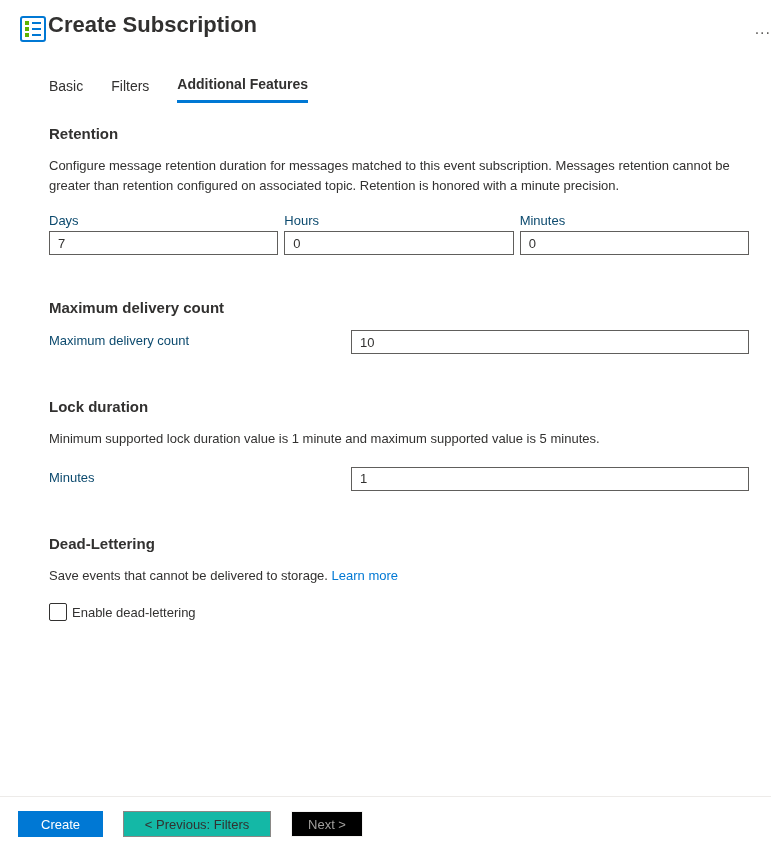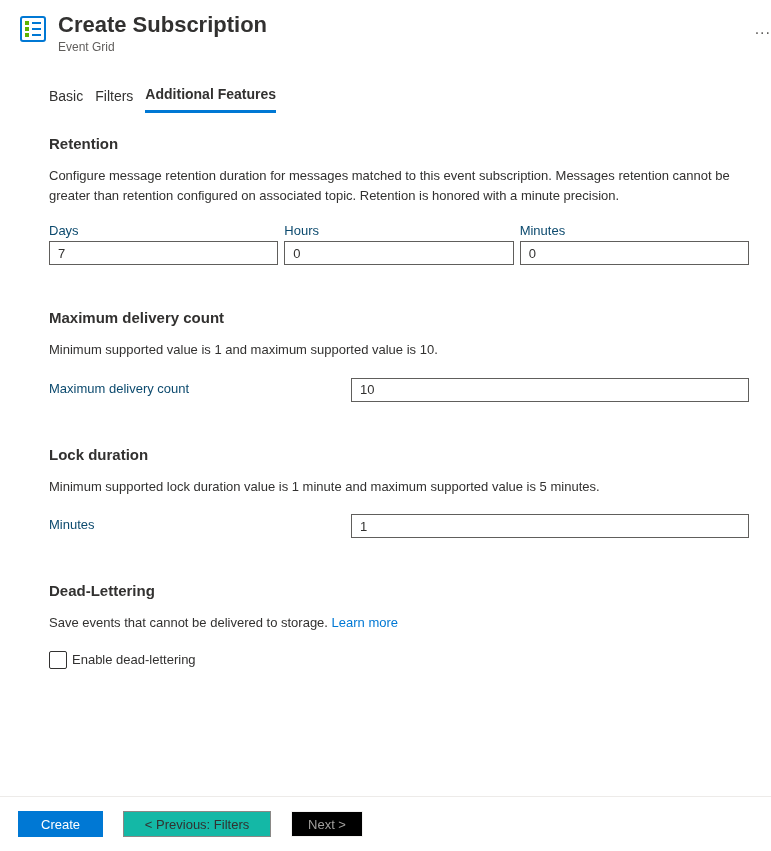--- a/index.html
+++ b/index.html
@@ -9,21 +9,20 @@
       color: #323130;
       background: #fff;
       width: 771px;
       height: 851px;
       position: relative;
     }
     .header {
       display: flex;
       align-items: flex-start;
       padding: 12px 0 0 18px;
-      gap: 10px;
     }
     .header-icon {
       width: 30px;
       height: 30px;
       flex-shrink: 0;
       margin-top: 2px;
     }
     .header-text { flex: 1; }
     .page-title {
       font-size: 22px;
@@ -41,21 +40,21 @@
       font-size: 16px;
       margin-left: 22px;
       margin-top: 8px;
       letter-spacing: 1px;
       background: none;
       border: none;
       cursor: pointer;
     }
     .tabs {
       display: flex;
-      gap: 12px;
+      gap: 28px;
       margin: 32px 0 0 49px;
     }
     .tab {
       font-size: 14px;
       color: #323130;
       padding-bottom: 8px;
       cursor: pointer;
       border: none;
       background: none;
     }
@@ -169,21 +168,20 @@
       <rect x="7" y="7" width="4" height="4" fill="#5db300"></rect>
       <line x1="14" y1="9" x2="23" y2="9" stroke="#0078d4" stroke-width="2"></line>
       <rect x="7" y="13" width="4" height="4" fill="#5db300"></rect>
       <line x1="14" y1="15" x2="23" y2="15" stroke="#0078d4" stroke-width="2"></line>
       <rect x="7" y="19" width="4" height="4" fill="#5db300"></rect>
       <line x1="14" y1="21" x2="23" y2="21" stroke="#0078d4" stroke-width="2"></line>
     </svg>
   </span>
   <div class="header-text">
     <div class="page-title">Create Subscription</div>
-    <div class="page-subtitle">Event Grid</div>
   </div>
   <button class="more-btn">...</button>
 </div>
 
 <div class="tabs">
   <button class="tab">Basic</button>
   <button class="tab">Filters</button>
   <button class="tab active">Additional Features</button>
 </div>
 
@@ -202,21 +200,20 @@
     </div>
     <div class="col">
       <label class="field-label">Minutes</label>
       <input class="text-input" type="text" value="0" style="">
     </div>
   </div>
 
   <div class="section-gap"></div>
 
   <div class="section-title">Maximum delivery count</div>
-  <div class="section-desc">Minimum supported value is 1 and maximum supported value is 10.</div>
   <div class="row-2">
     <div class="label-col">
       <label class="field-label">Maximum delivery count</label>
     </div>
     <div class="input-col">
       <input class="text-input" type="text" value="10" style="">
     </div>
   </div>
 
   <div class="section-gap"></div>

